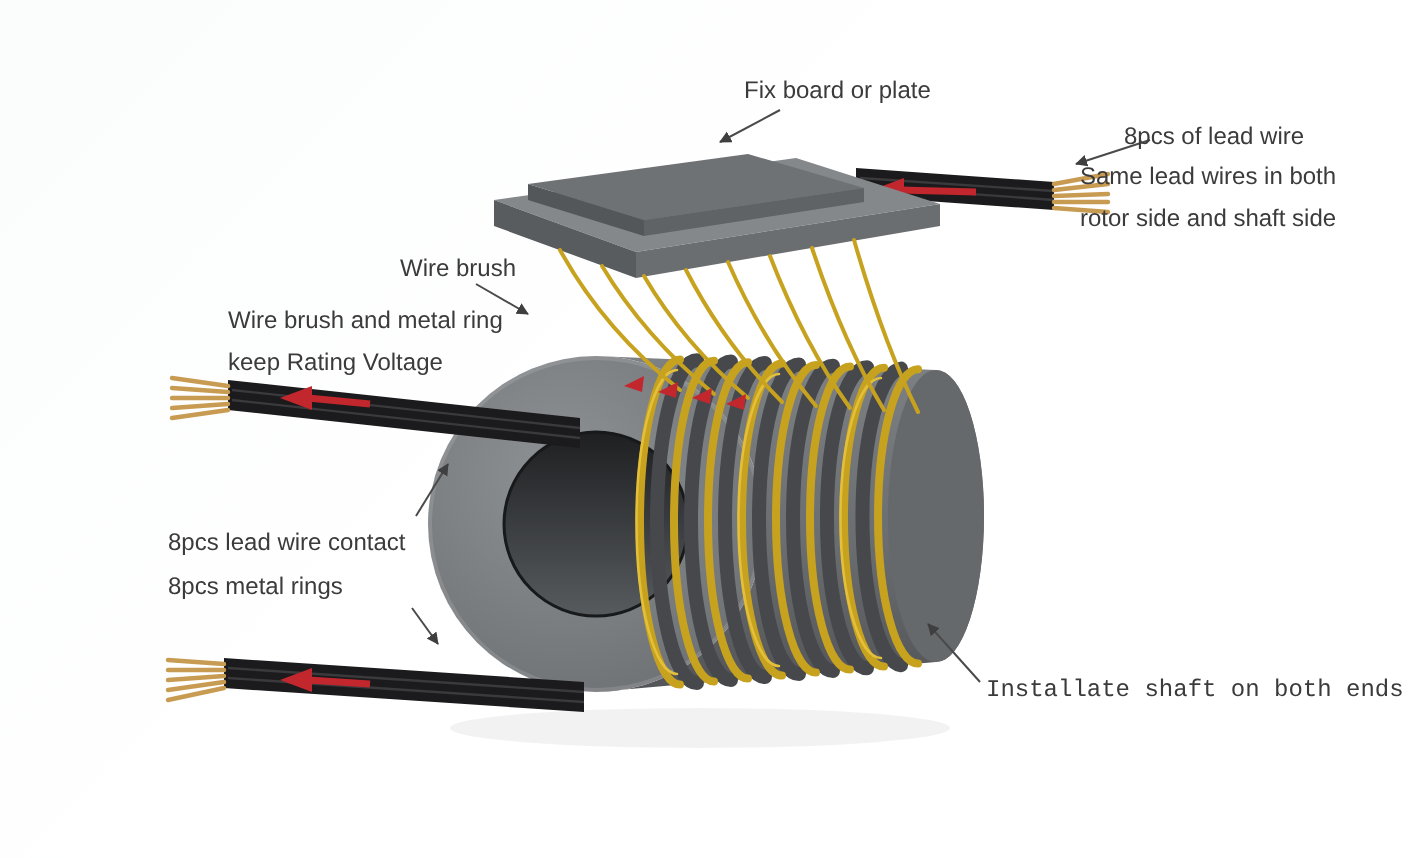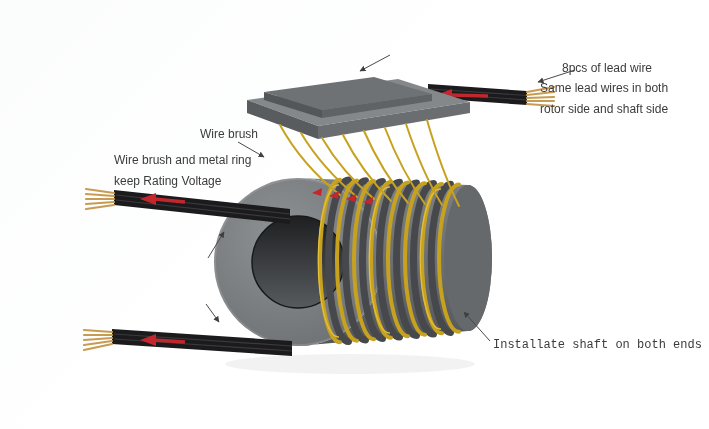--- a/index.html
+++ b/index.html
@@ -174,31 +174,36 @@
     <g>
       <line class="leader" marker-end="url(#ah)" x1="390" y1="55" x2="360" y2="71"></line>
       <line class="leader" marker-end="url(#ah)" x1="575" y1="70" x2="538" y2="82"></line>
       <line class="leader" marker-end="url(#ah)" x1="238" y1="142" x2="264" y2="157"></line>
       <line class="leader" marker-end="url(#ah)" x1="208" y1="258" x2="224" y2="232"></line>
       <line class="leader" marker-end="url(#ah)" x1="206" y1="304" x2="219" y2="322"></line>
       <line class="leader" marker-end="url(#ah)" x1="490" y1="341" x2="464" y2="312"></line>
     </g>
   </svg>
 
+  <div class="lbl" style="left:372px; top:35px;">Fix board or plate</div>
 
   <div class="lbl" style="left:562px; top:46px;margin-top:12px;">8pcs of lead wire</div>
 
   <div class="lbl" style="left:540px; top:78px;text-align:right;">
     <span class="line">Same lead wires in both</span>
     <span class="line">rotor side and shaft side</span>
   </div>
 
   <div class="lbl" style="left:200px; top:124px;">Wire brush</div>
 
   <div class="lbl" style="left:114px; top:150px;">
     <span class="line">Wire brush and metal ring</span>
     <span class="line">keep Rating Voltage</span>
   </div>
 
+  <div class="lbl" style="left:84px; top:260px; line-height:22px;">
+    <span class="line">8pcs lead wire contact</span>
+    <span class="line">8pcs metal rings</span>
+  </div>
 
   <div class="lbl" style="left:493px; top:335px;font-family:Liberation Mono, monospace;">Installate shaft on both ends</div>
 
 </div>
 
 </body></html>

